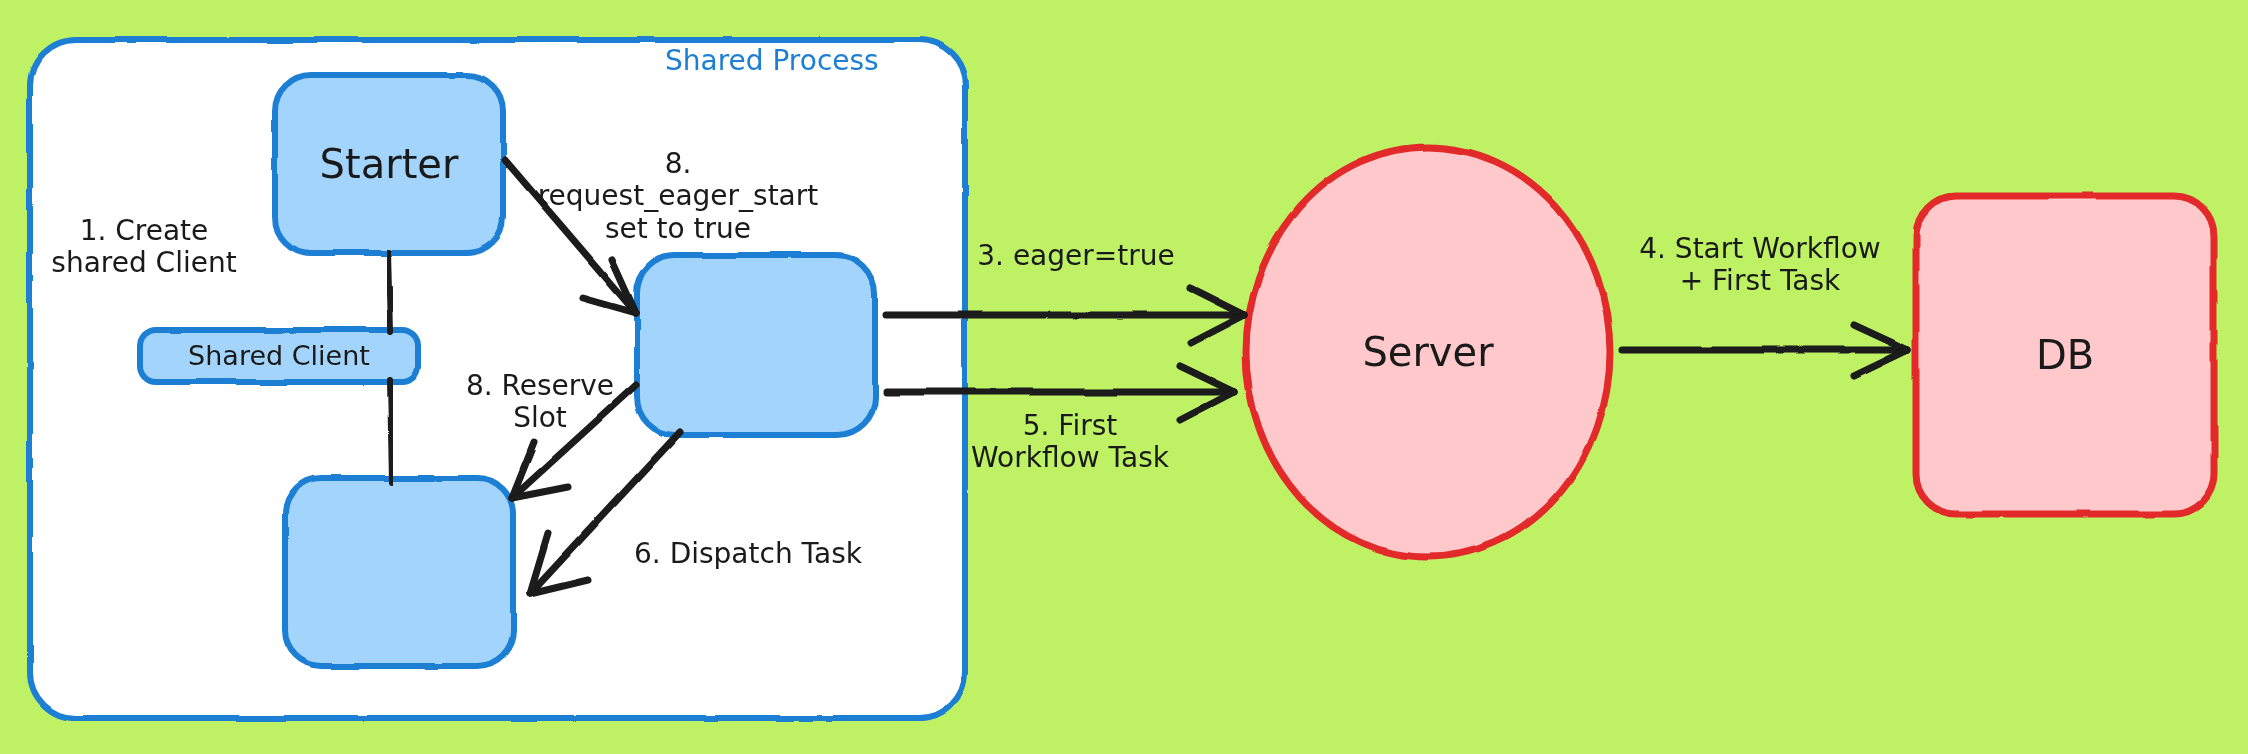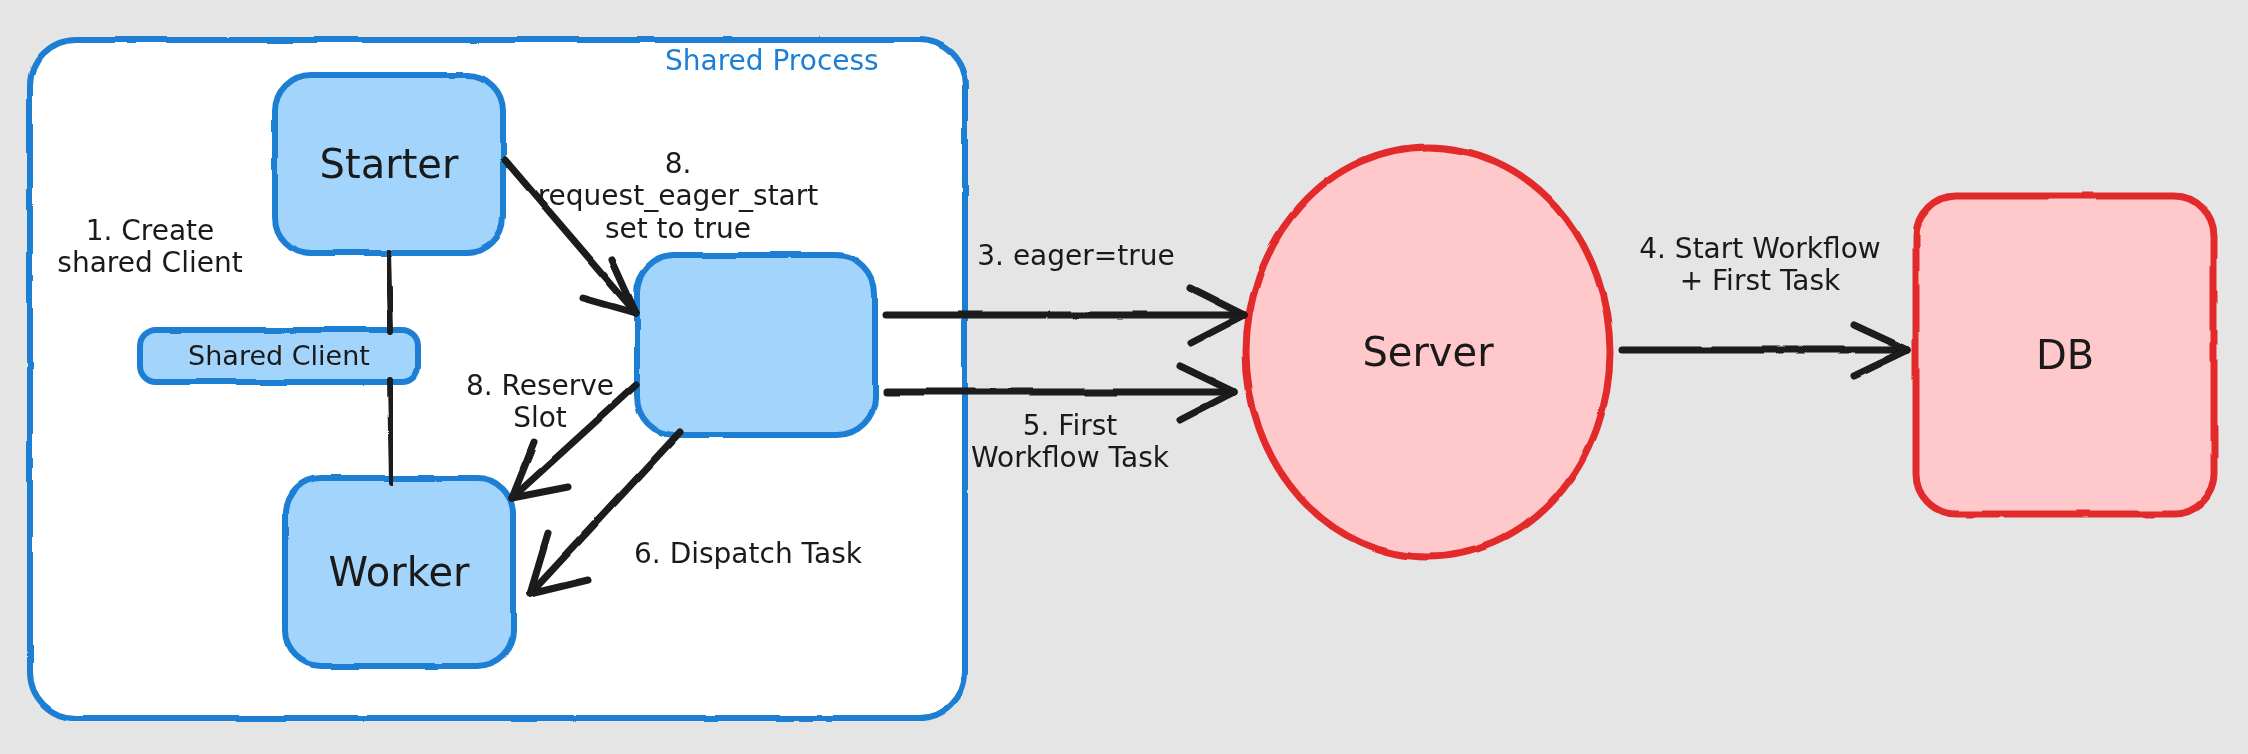--- a/index.html
+++ b/index.html
@@ -10,21 +10,21 @@
   body {
     width: 2248px;
     height: 754px;
     font-family: "DejaVu Sans", sans-serif;
     overflow: hidden;
   }
   #canvas {
     position: relative;
     width: 2248px;
     height: 754px;
-    background: #e5e5e5;
+    background: #bef264;
   }
   svg.layer {
     position: absolute;
     left: 0;
     top: 0;
     width: 2248px;
     height: 754px;
   }
   .node-label {
     position: absolute;
@@ -149,28 +149,27 @@
       <path d="M 1908 350 L 1854 376" fill="none" stroke="#1a1a1a" stroke-width="7" stroke-linecap="round"></path>
     </g>
   </svg>
 
   <div class="container-title f-title" style="left:665px; top:44px;">Shared Process</div>
 
   <div class="node-label f-starter" style="left:275px; top:75px; width:228px; height:178px;">Starter</div>
 
   <div class="node-label f-shclient" style="left:140px; top:330px; width:278px; height:52px;">Shared Client</div>
 
-  <div class="node-label f-worker" style="left:285px; top:478px; width:228px; height:188px;">Worker</div>
 
 
   <div class="node-label f-server" style="left:1246px; top:147px; width:364px; height:410px;">Server</div>
 
   <div class="node-label f-db" style="left:1916px; top:196px; width:298px; height:318px;">DB</div>
 
-  <div class="edge-label f-edge" style="left:20px; top:215px; width:260px;">1. Create
+  <div class="edge-label f-edge" style="left:14px; top:215px; width:260px;">1. Create
 shared Client</div>
 
   <div class="edge-label f-edge" style="left:528px; top:148px; width:300px;">8. request_eager_start
 set to true</div>
 
   <div class="edge-label f-edge" style="left:440px; top:370px; width:200px;">8. Reserve
 Slot</div>
 
   <div class="edge-label f-edge" style="left:608px; top:538px; width:280px;">6. Dispatch Task</div>
 

